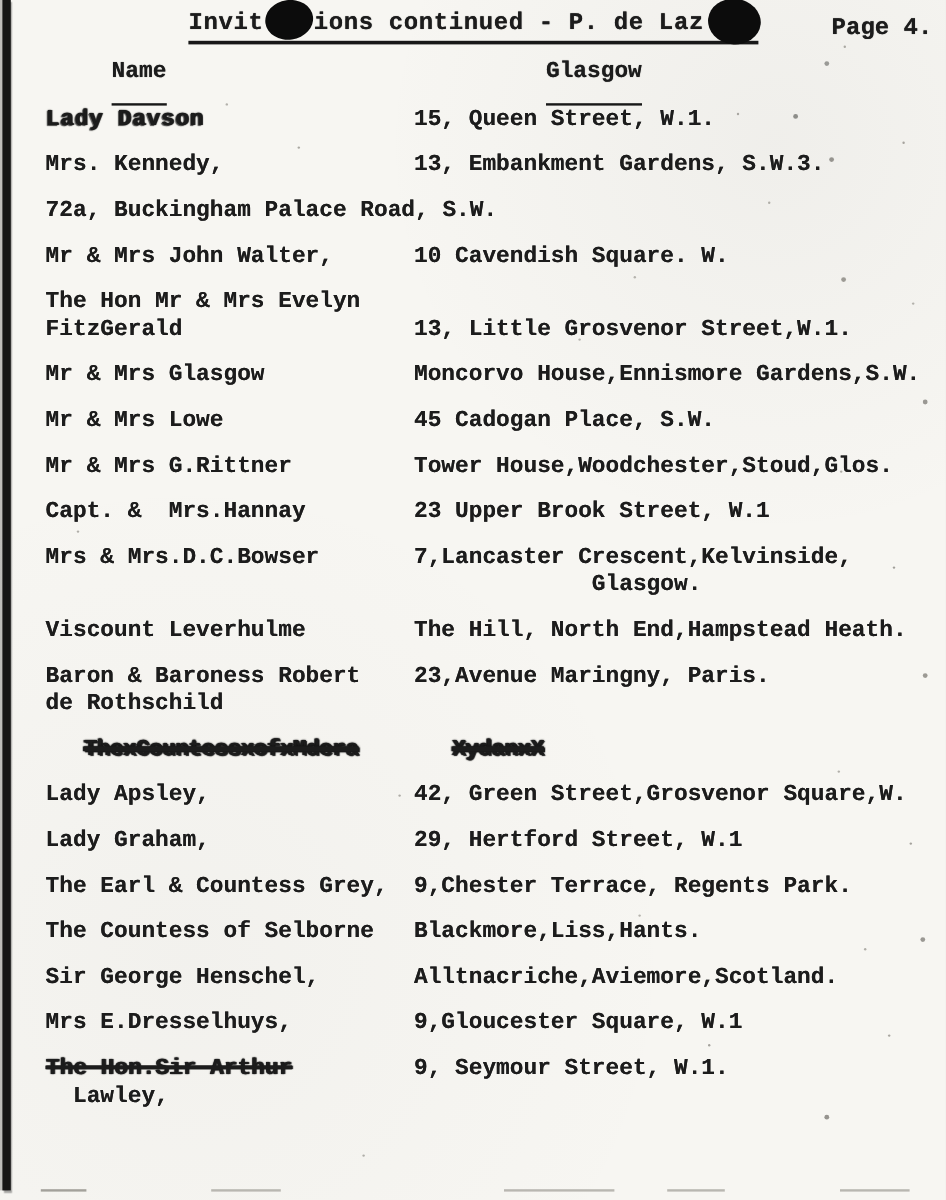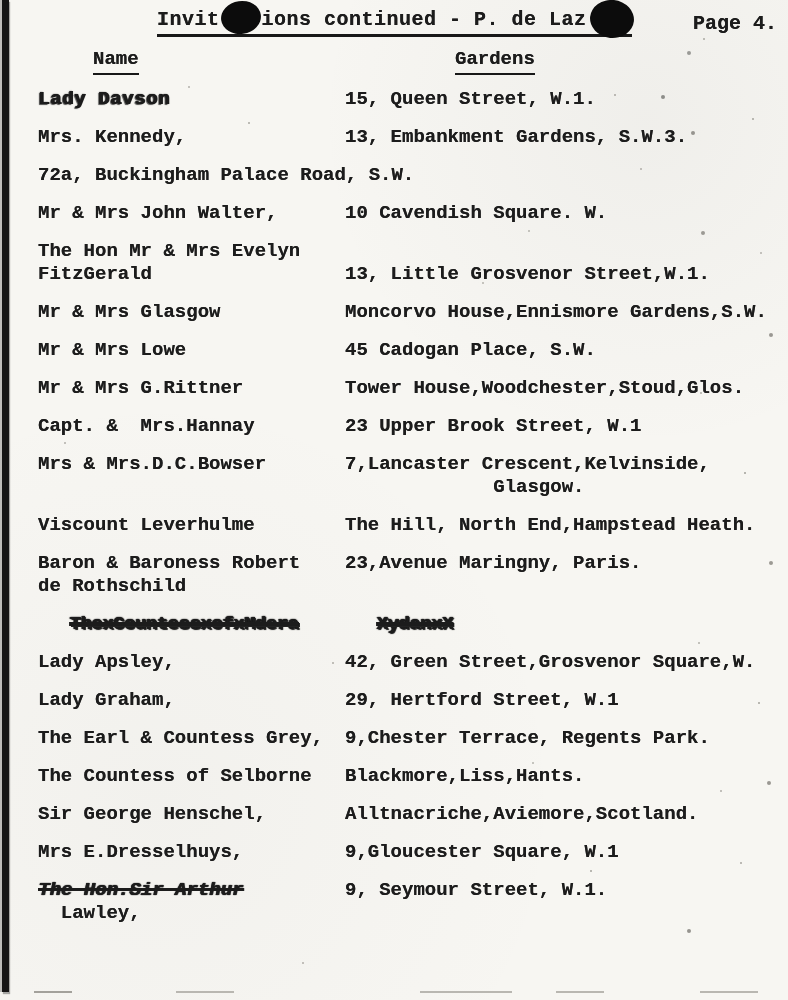--- a/index.html
+++ b/index.html
@@ -51,21 +51,21 @@
     font-size:20px;font-weight:700;
     text-shadow:0 0 .6px rgba(25,25,25,.9);
     white-space:nowrap;
     margin-left:48px;
   }
   
   .col-header{
     position:absolute;top:48px;
     font-size:19px;font-weight:700;
     border-bottom:2.5px solid #181818;
-    padding-bottom:3px;
+    padding-bottom:16px;
     text-shadow:0 0 .6px rgba(25,25,25,.9);
   }
   .col-header.name{left:93px;}
   .col-header.address{left:455px;}
   
   .table{
     position:absolute;left:38px;top:88px;right:6px;
   }
   .row{
     display:flex;align-items:flex-start;margin-bottom:15px;
@@ -89,21 +89,20 @@
     text-decoration-thickness:4px;
     text-shadow:0 0 1.4px #0e0e0e,1px 1px .8px #222,-1px 0 .8px #2a2a2a;
     letter-spacing:-.5px;
     margin-left:32px;
   }
   
   .strike{
     text-decoration:line-through;
     text-decoration-thickness:2.5px;
     text-shadow:0 0 1.1px #141414,1px 0 .7px #262626;
-    font-style:italic;
   }
   
   .speckles{
     position:absolute;left:0;top:0;width:2px;height:2px;border-radius:50%;
     background:transparent;
     box-shadow:
       688px 52px 0 1px #9a9a96, 703px 38px 0 0 #aaa8a2, 662px 96px 0 1px #8d8d89,
       752px 118px 0 0 #a5a39d, 692px 132px 0 1px #96948f, 640px 168px 0 0 #b0aea8,
       702px 232px 0 1px #9c9a94, 760px 252px 0 0 #b3b1ab, 614px 94px 0 0 #a8a6a0,
       528px 230px 0 0 #b5b3ad, 770px 334px 0 1px #9a9893, 700px 392px 0 0 #aeaca6,
@@ -130,21 +129,21 @@
 
   <div class="scan-border"></div>
   <div class="speckles"></div>
 
   <div class="title-row">
     <span class="title-underlined"><span>Invit</span><span class="blot blot-1"></span><span>ions continued - P. de Laz</span><span class="blot blot-2"></span></span>
   </div>
   <div class="page-label">Page 4.</div>
 
   <div class="col-header name">Name</div>
-  <div class="col-header address">Gardens</div>
+  <div class="col-header address">Glasgow</div>
 
   <div class="table">
   <div class="row">
     <div class="name-cell">
           <div class="line smudge">Lady Davson</div>
         </div>
     <div class="address-cell">
           <div class="line">15, Queen Street, W.1.</div>
         </div>
   </div>

